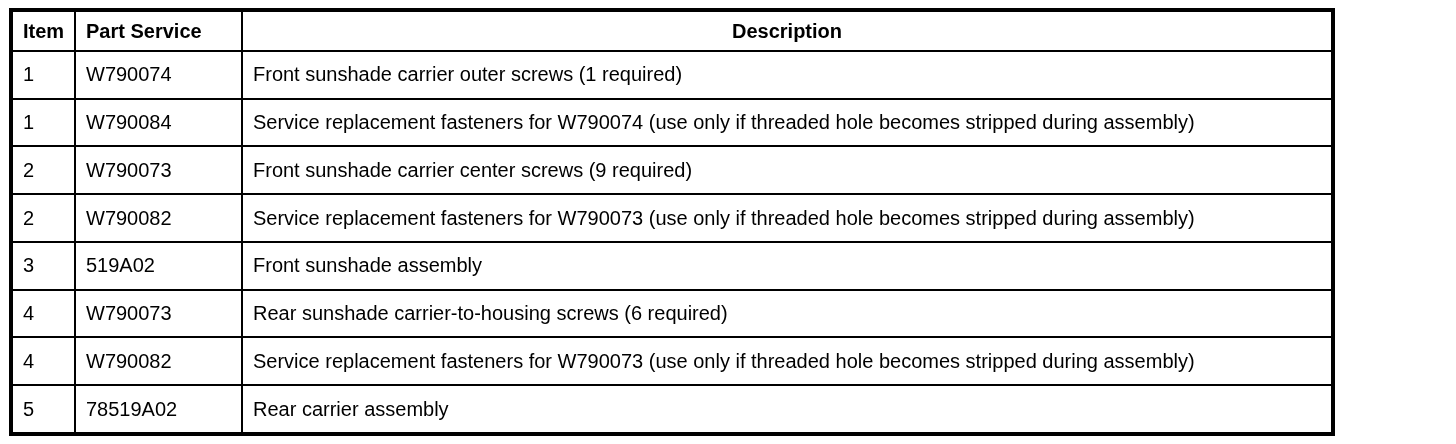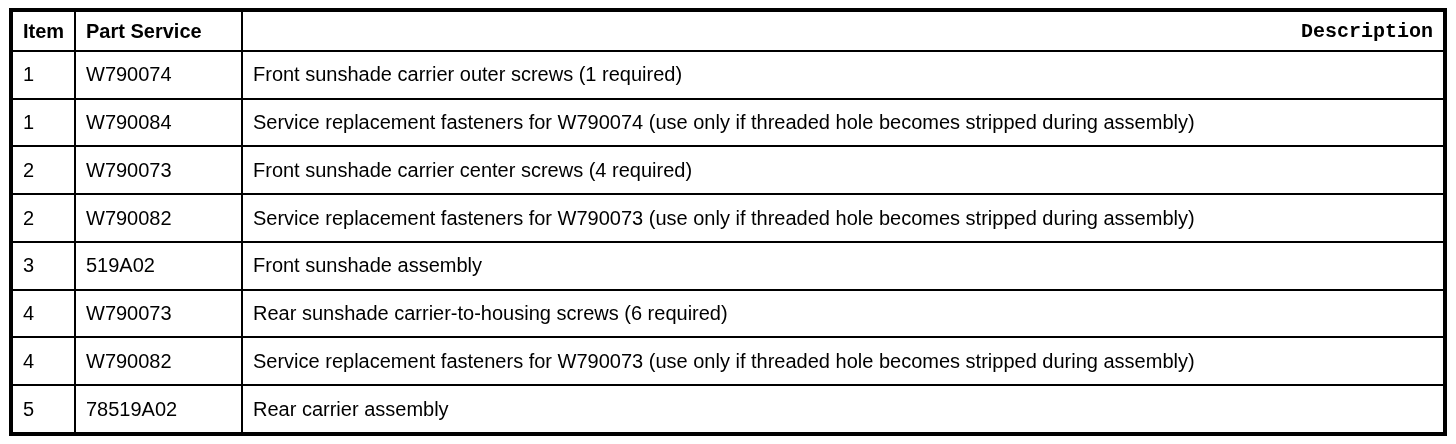--- a/index.html
+++ b/index.html
@@ -14,21 +14,21 @@
     box-sizing: border-box;
     width: 1456px;
     height: 444px;
     padding: 8px 9px;
     font-family: "Liberation Sans", "DejaVu Sans", sans-serif;
     color: #000000;
   }
   table.parts-table {
     border-collapse: collapse;
     table-layout: fixed;
-    width: 1438px;
+    width: 1326px;
     height: 428px;
     border: 4px solid #000000;
     background: #ffffff;
   }
   table.parts-table col.col-item        { width: 64px;  }
   table.parts-table col.col-part-number { width: 167px; }
   table.parts-table col.col-description { width: auto;  }
   table.parts-table th,
   table.parts-table td {
     border: 2px solid #000000;
@@ -39,22 +39,21 @@
     vertical-align: middle;
     white-space: nowrap;
     overflow: hidden;
   }
   table.parts-table thead th {
     font-weight: bold;
     height: 38px;
     text-align: left;
   }
   table.parts-table thead th.th-description {
-    text-align: right;
-    font-family: Liberation Mono, monospace;
+    text-align: center;
   }
   table.parts-table tbody td {
     font-weight: normal;
     height: 44px;
     text-align: left;
   }
 </style>
 </head>
 <body>
 
@@ -79,21 +78,21 @@
         <td>Front sunshade carrier outer screws (1 required)</td>
       </tr>
       <tr>
         <td>1</td>
         <td>W790084</td>
         <td>Service replacement fasteners for W790074 (use only if threaded hole becomes stripped during assembly)</td>
       </tr>
       <tr>
         <td>2</td>
         <td>W790073</td>
-        <td>Front sunshade carrier center screws (4 required)</td>
+        <td>Front sunshade carrier center screws (9 required)</td>
       </tr>
       <tr>
         <td>2</td>
         <td>W790082</td>
         <td>Service replacement fasteners for W790073 (use only if threaded hole becomes stripped during assembly)</td>
       </tr>
       <tr>
         <td>3</td>
         <td>519A02</td>
         <td>Front sunshade assembly</td>

